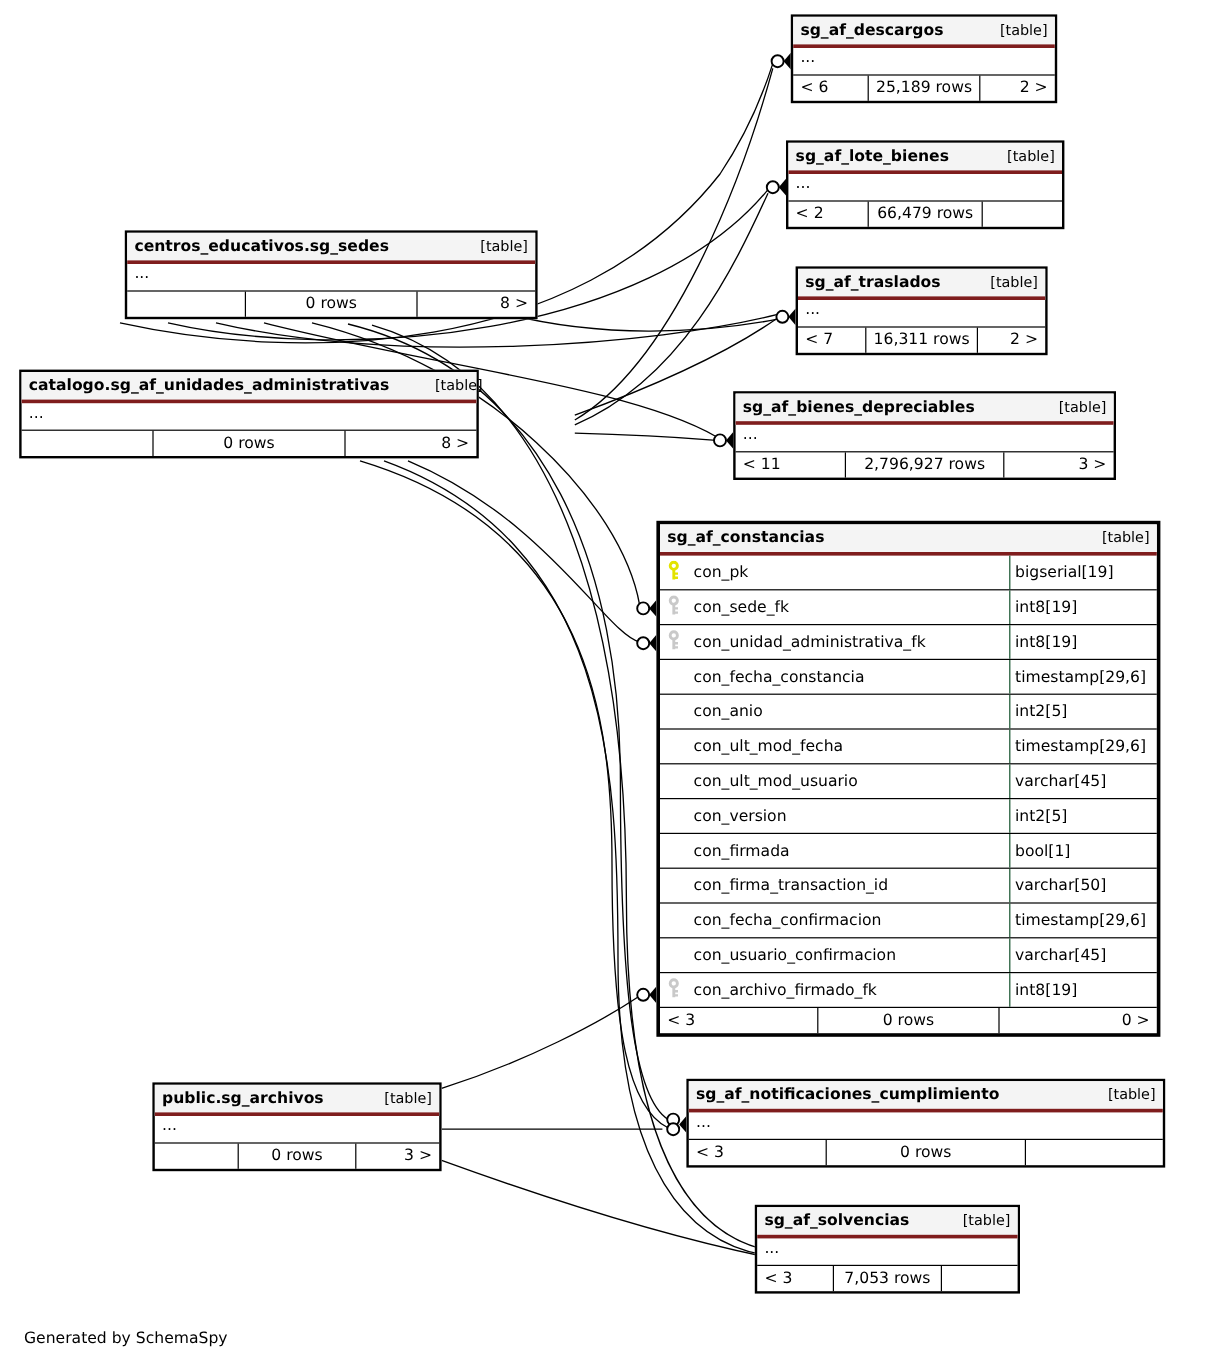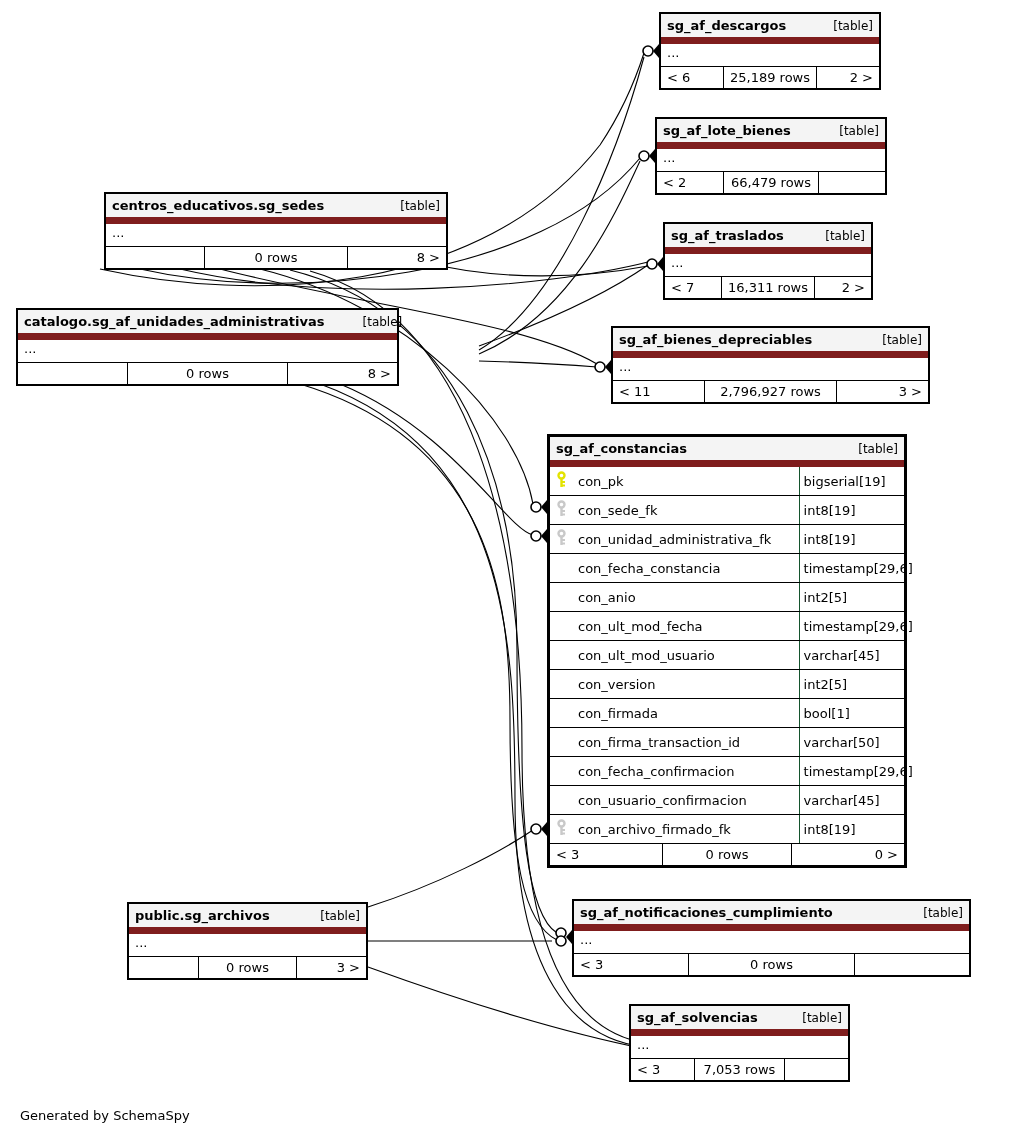--- a/index.html
+++ b/index.html
@@ -1,20 +1,20 @@
 <!DOCTYPE html>
 <html><head>
 <meta charset="utf-8">
 <style>
   html,body{margin:0;padding:0;background:#fff;}
   body{position:relative;width:1013px;height:1137px;font-family:"DejaVu Sans","Liberation Sans",sans-serif;font-size:13px;color:#000;overflow:hidden;}
   #edges{position:absolute;left:0;top:0;width:1013px;height:1137px;z-index:0;}
   .node{position:absolute;z-index:1;background:#fff;border:2px solid #000;box-sizing:border-box;}
   .node.main{border-width:3px;}
-  .hdr{display:flex;justify-content:space-between;align-items:baseline;background:#f4f4f4;border-bottom:7px solid #7f1d1d;padding:4px 6px;gap:26px;}
+  .hdr{display:flex;justify-content:space-between;align-items:baseline;background:#f4f4f4;border-bottom:3px solid #7f1d1d;padding:4px 6px;gap:26px;}
   .tname{font-weight:bold;font-size:13px;white-space:nowrap;}
   .ttag{font-size:12px;margin-left:12px;white-space:nowrap;}
   .dots{border-bottom:1px solid #000;padding:1px 6px 4px 6px;line-height:15px;height:17px;box-sizing:content-box;}
   .foot{display:flex;align-items:stretch;}
   .foot>div{padding:3px 6px;white-space:nowrap;box-sizing:border-box;}
   .fl{flex:1;border-right:1px solid #000;text-align:left;}
   .fc{flex:1.5;border-right:1px solid #000;text-align:center;}
   .fr{flex:1;text-align:right;border-right:none;}
   
   .crow{display:flex;border-bottom:1px solid #000;height:29px;box-sizing:border-box;}
@@ -168,21 +168,21 @@
       <span class="ttag">[table]</span>
     </div>
   <div class="dots">...</div>
   <div class="foot">
       <div class="fl">&lt; 11</div>
       <div class="fc">2,796,927 rows</div>
       <div class="fr">3 &gt;</div>
     </div>
 </div>
 
-<div class="node main" style="left:547px;top:434px;width:360px;">
+<div class="node main" style="left:547px;top:434px;width:420px;">
   <div class="hdr">
       <span class="tname">sg_af_constancias</span>
       <span class="ttag">[table]</span>
     </div>
 
   <div class="crow">
     <div class="cname">
         <span class="kslot"><svg width="11" height="17">
             <circle cx="5.5" cy="4.5" r="3" fill="none" stroke="#e3e300" stroke-width="2.4"></circle>
             <line x1="5.5" y1="7.5" x2="5.5" y2="16" stroke="#e3e300" stroke-width="2.4"></line>

